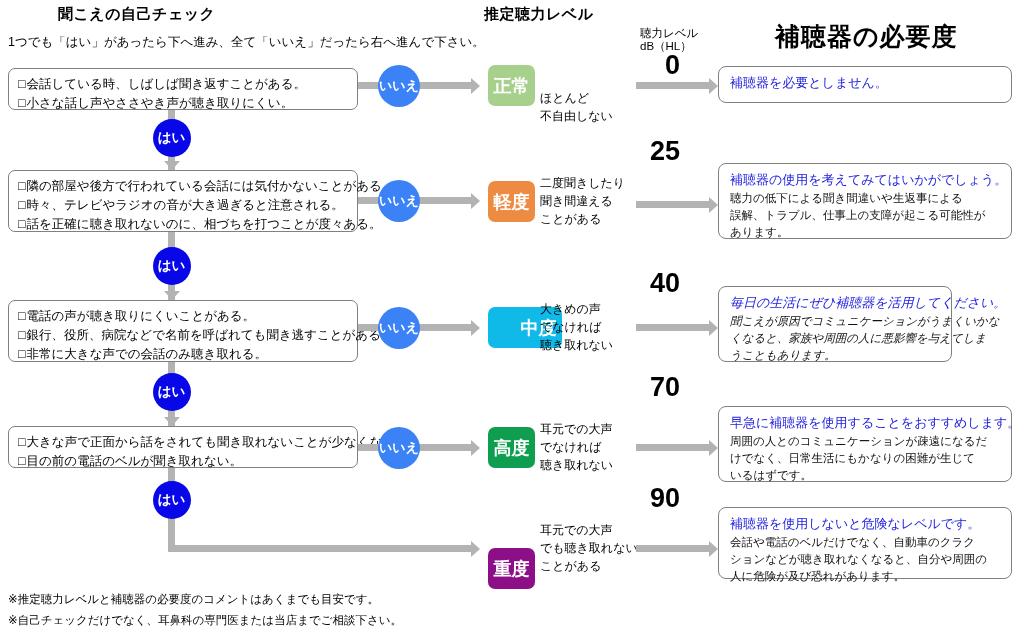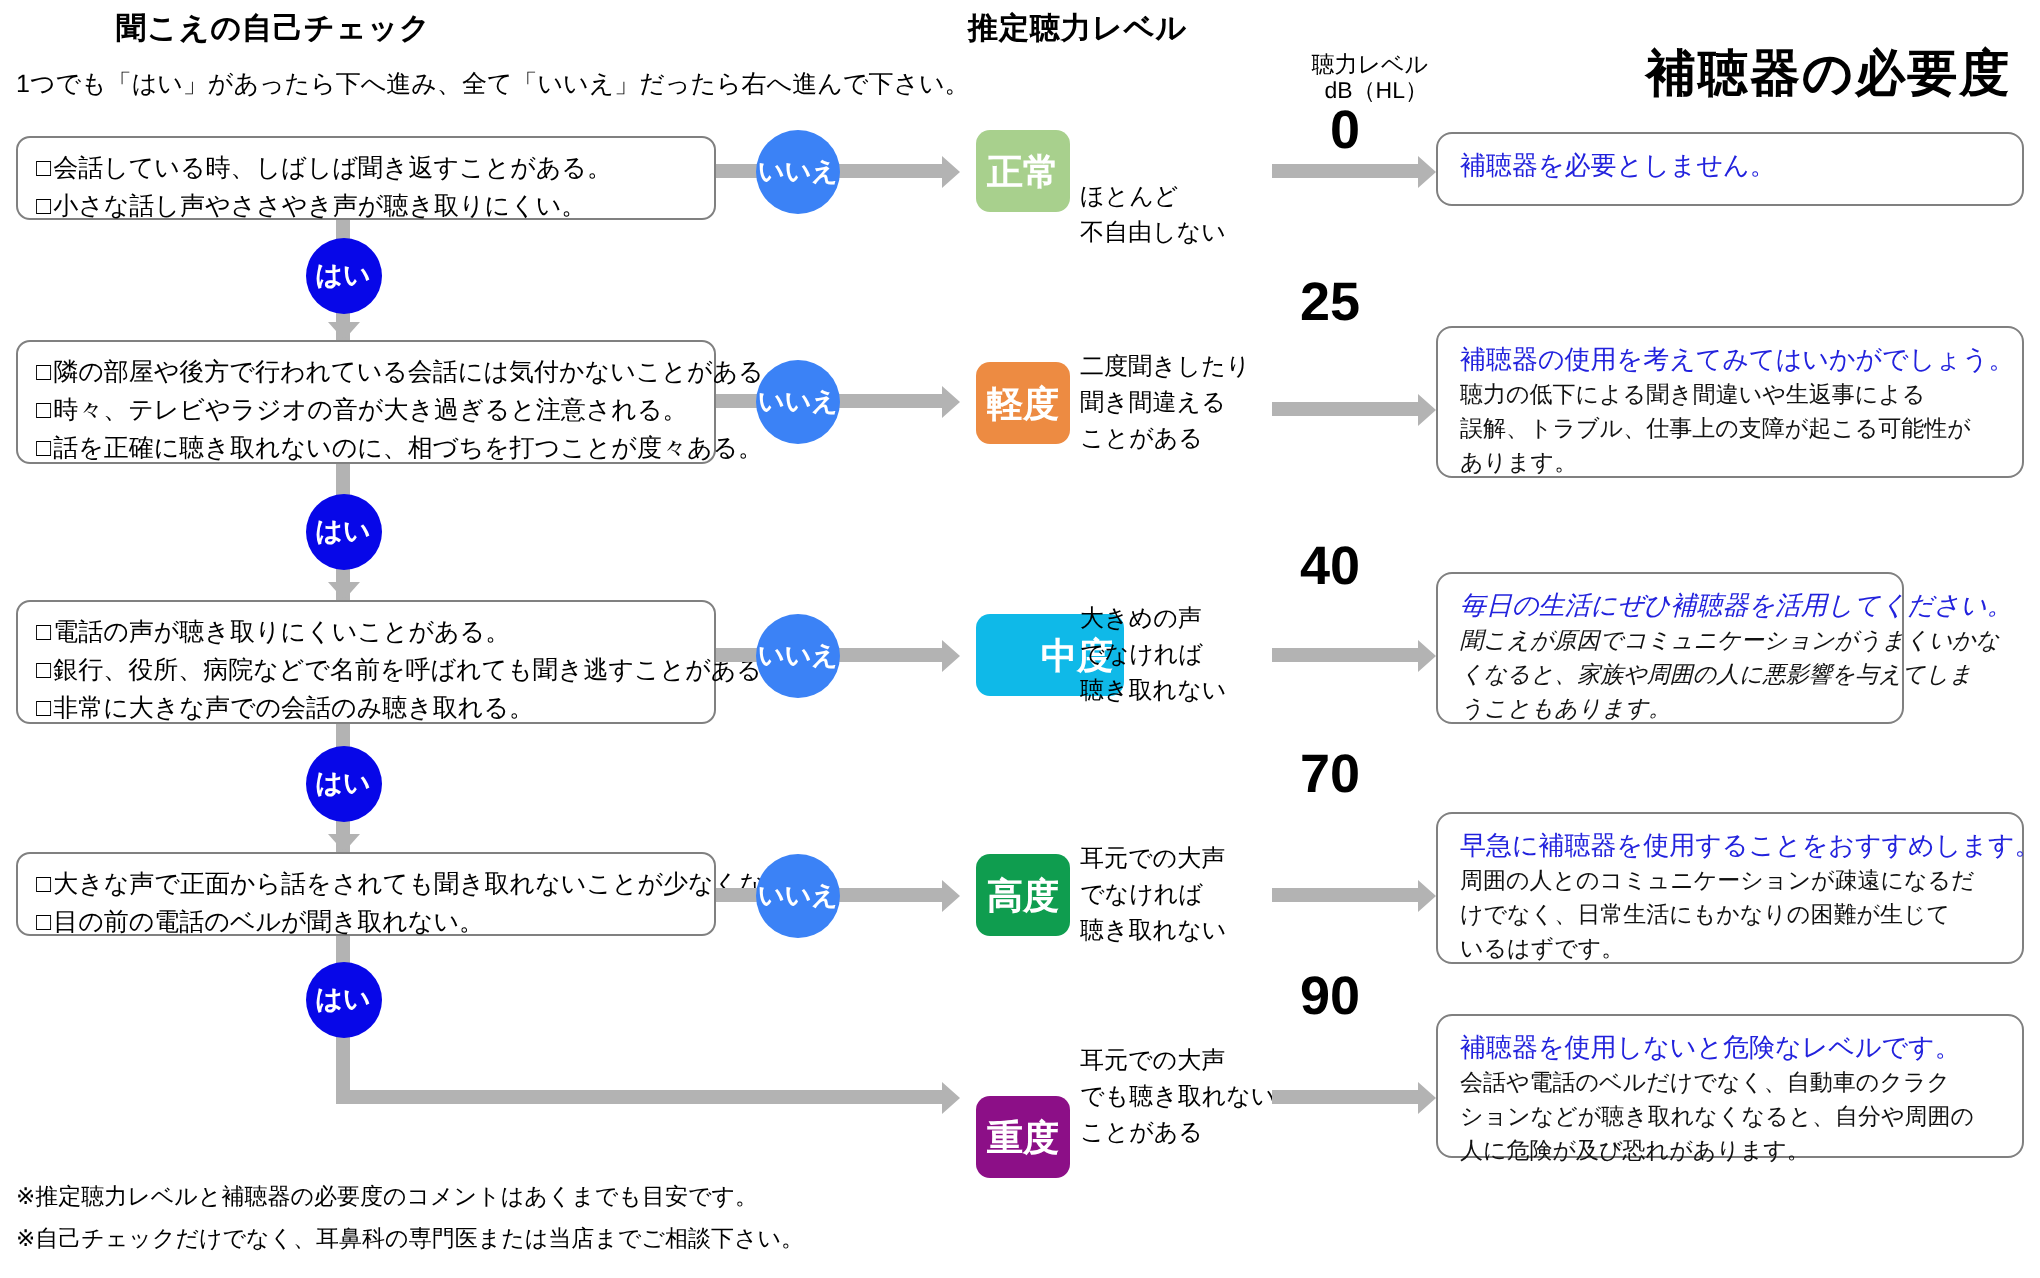--- a/index.html
+++ b/index.html
@@ -16,21 +16,21 @@
 
   
   .col-title{
     font-size:15px;font-weight:bold;letter-spacing:.5px;white-space:nowrap;
   }
   .main-title{
     font-size:25px;font-weight:bold;letter-spacing:1px;white-space:nowrap;
   }
   .subtitle{font-size:12.5px;white-space:nowrap;}
   .db-head{
-    font-size:11.5px;line-height:13px;text-align:right;white-space:nowrap;
+    font-size:11.5px;line-height:13px;text-align:left;white-space:nowrap;
   }
 
   
   .check-box{
     box-sizing:border-box;
     border:1px solid #808080;
     border-radius:7px;
     background:#fff;
     padding:6px 8px 6px 9px;
   }
@@ -118,21 +118,21 @@
 
 <div class="abs subtitle" style="left:8px;top:34px;">1つでも「はい」があったら下へ進み、全て「いいえ」だったら右へ進んで下さい。</div>
 
 <div class="abs col-title" style="left:484px;top:5px;">推定聴力レベル</div>
 
 <div class="abs db-head" style="left:640px;top:27px;width:74px;">
   <div>聴力レベル</div>
   <div>dB（HL）</div>
 </div>
 
-<div class="abs main-title" style="left:775px;top:20px;margin-left:48px;">補聴器の必要度</div>
+<div class="abs main-title" style="left:775px;top:20px;">補聴器の必要度</div>
 
 <div class="abs check-box" style="left:8px;top:68px;width:350px;height:42px;">
   <div class="check-line">会話している時、しばしば聞き返すことがある。</div>
   <div class="check-line">小さな話し声やささやき声が聴き取りにくい。</div>
 </div>
 
 <div class="abs check-box" style="left:8px;top:170px;width:350px;height:62px;">
   <div class="check-line">隣の部屋や後方で行われている会話には気付かないことがある。</div>
   <div class="check-line">時々、テレビやラジオの音が大き過ぎると注意される。</div>
   <div class="check-line">話を正確に聴き取れないのに、相づちを打つことが度々ある。</div>

